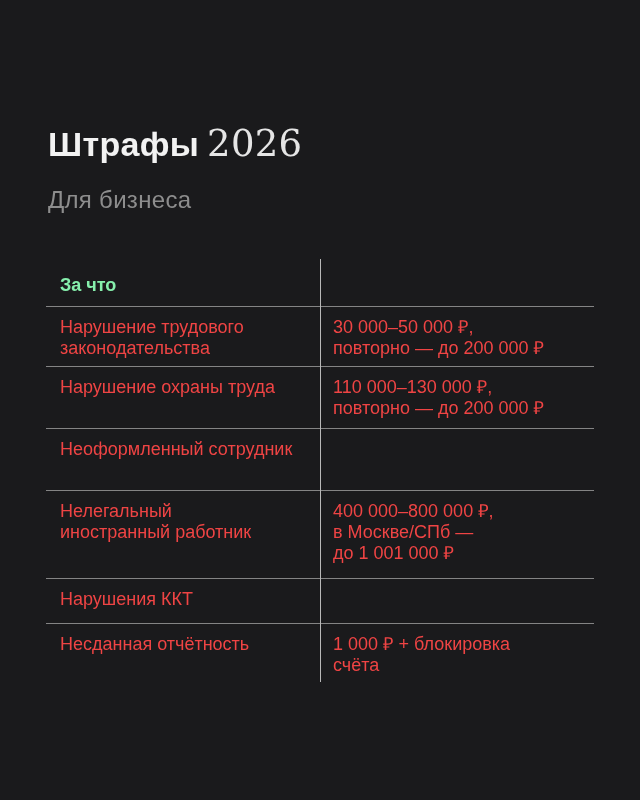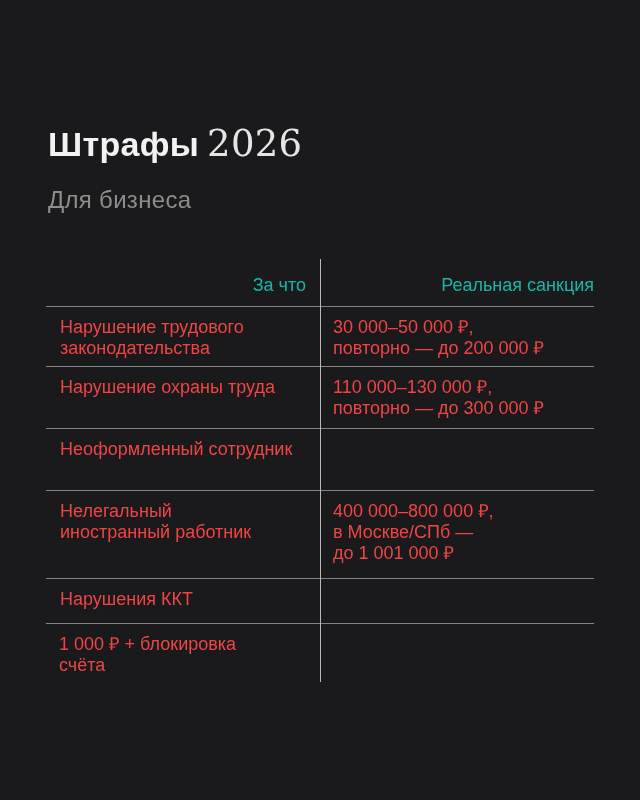--- a/index.html
+++ b/index.html
@@ -61,23 +61,22 @@
     display: grid;
     grid-template-columns: 274px 274px;
     box-sizing: border-box;
   }
   .t-header {
     height: 51px;
     align-items: end;
   }
   .t-header .cell {
     padding-bottom: 10px;
-    font-weight: 400;
-    color: #14b8a6;
-    text-align: right;
+    font-weight: 700;
+    color: #86efac;
   }
   .t-body-row {
     border-top: 1.5px solid #848484;
   }
   .row-1 { min-height: 60px; }
   .row-2 { min-height: 62px; }
   .row-3 { min-height: 62px; }
   .row-4 { min-height: 88px; }
   .row-5 { min-height: 45px; }
   .row-6 { min-height: 67px; }
@@ -104,49 +103,49 @@
   <span class="title-line"><span>Штрафы</span><span class="title-year">2026</span></span>
 </div>
 
 <div class="subtitle">Для бизнеса</div>
 
 <div class="fines-table">
   <div class="v-divider"></div>
 
   <div class="t-row t-header">
     <div class="cell cell-left">За что</div>
-    <div class="cell cell-right">Реальная санкция</div>
   </div>
 
   <div class="t-row t-body-row row-1">
     <div class="cell cell-left">Нарушение трудового
 законодательства</div>
     <div class="cell cell-right">30 000–50 000 ₽,
 повторно — до 200 000 ₽</div>
   </div>
 
   <div class="t-row t-body-row row-2">
     <div class="cell cell-left">Нарушение охраны труда</div>
     <div class="cell cell-right">110 000–130 000 ₽,
-повторно — до 300 000 ₽</div>
+повторно — до 200 000 ₽</div>
   </div>
 
   <div class="t-row t-body-row row-3">
     <div class="cell cell-left">Неоформленный сотрудник</div>
   </div>
 
   <div class="t-row t-body-row row-4">
     <div class="cell cell-left">Нелегальный
 иностранный работник</div>
     <div class="cell cell-right">400 000–800 000 ₽,
 в Москве/СПб —
 до 1 001 000 ₽</div>
   </div>
 
   <div class="t-row t-body-row row-5">
     <div class="cell cell-left">Нарушения ККТ</div>
   </div>
 
   <div class="t-row t-body-row row-6">
+    <div class="cell cell-left">Несданная отчётность</div>
     <div class="cell cell-right">1 000 ₽ + блокировка
 счёта</div>
   </div>
 </div>
 
 </body></html>

